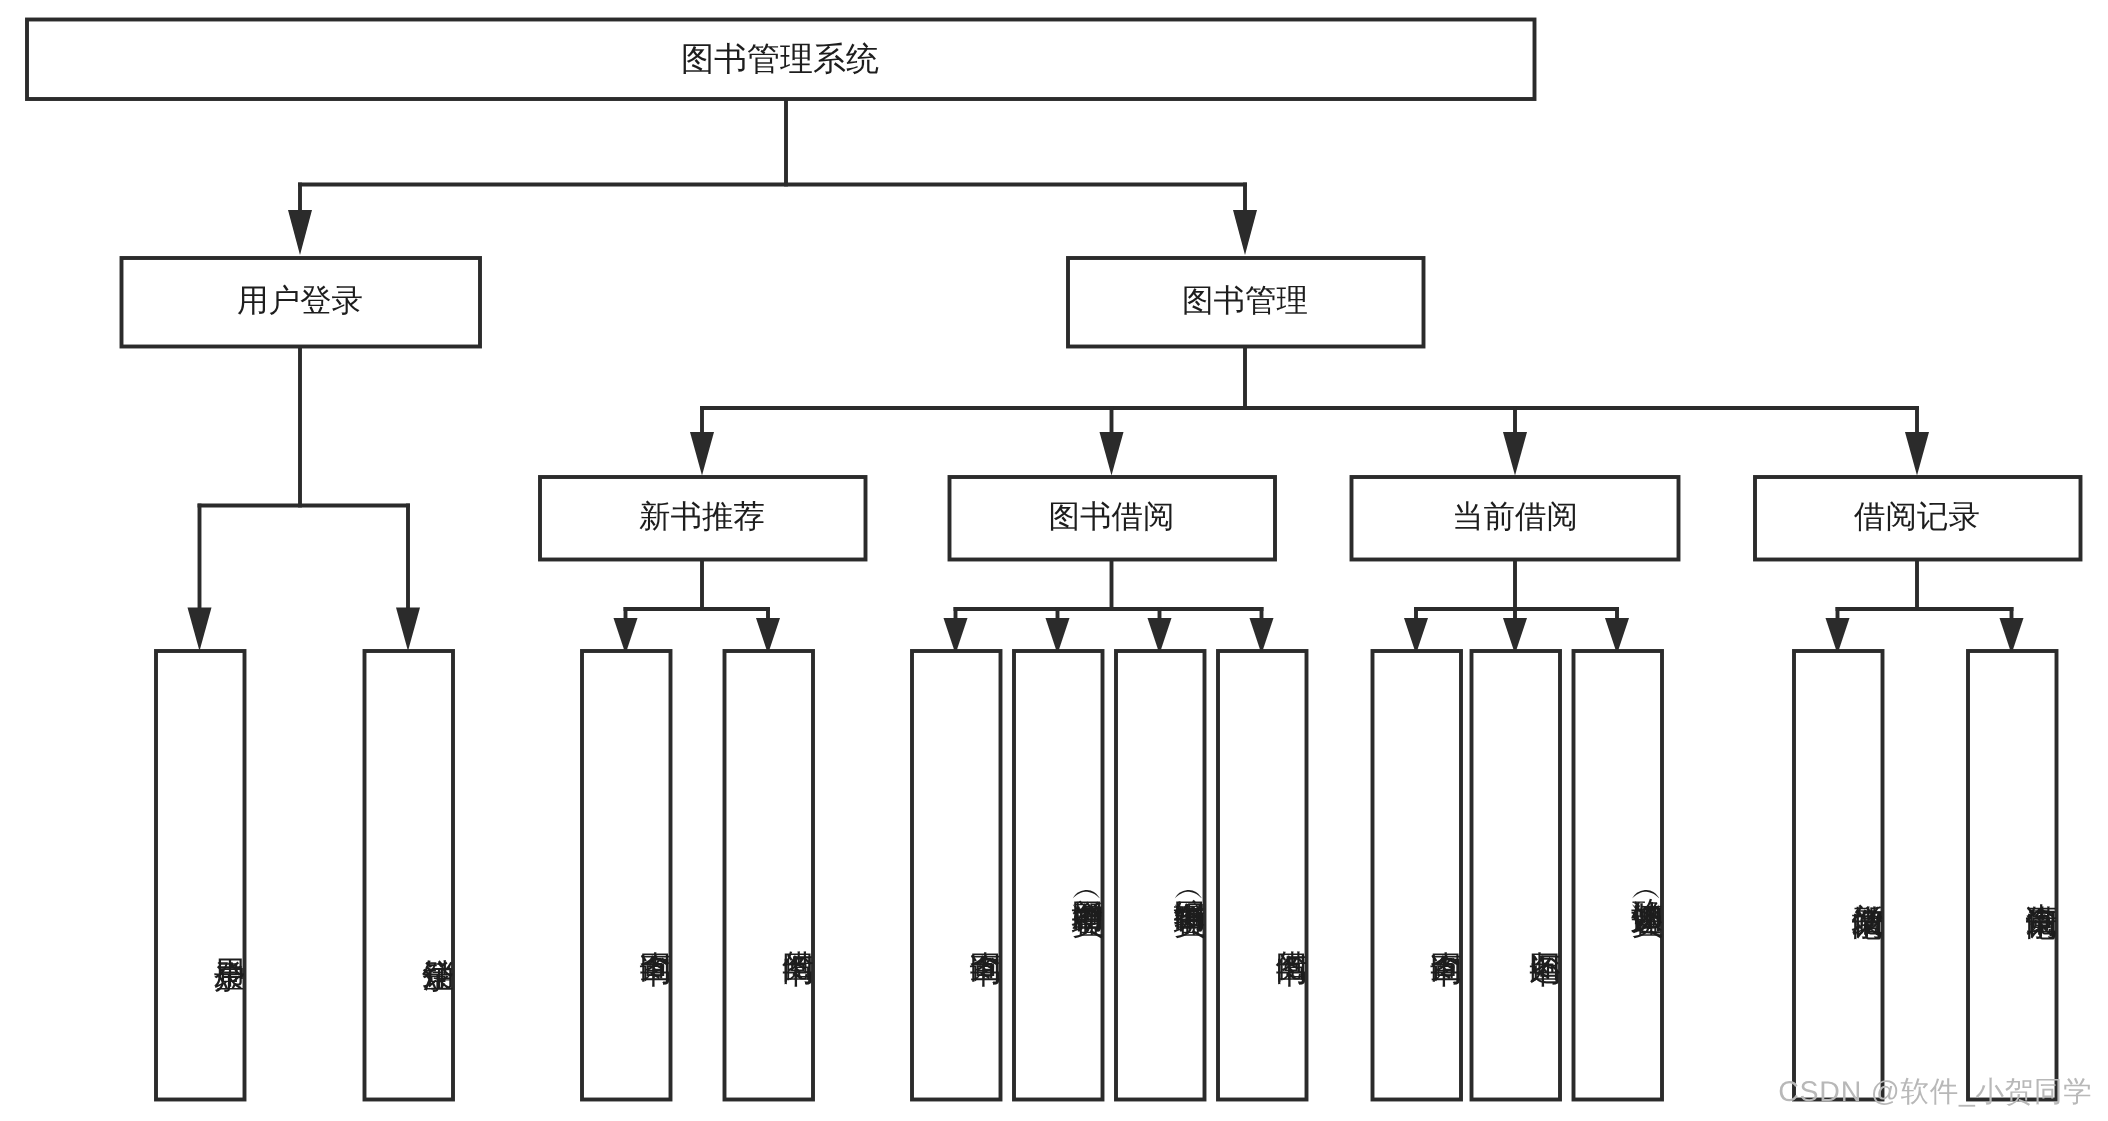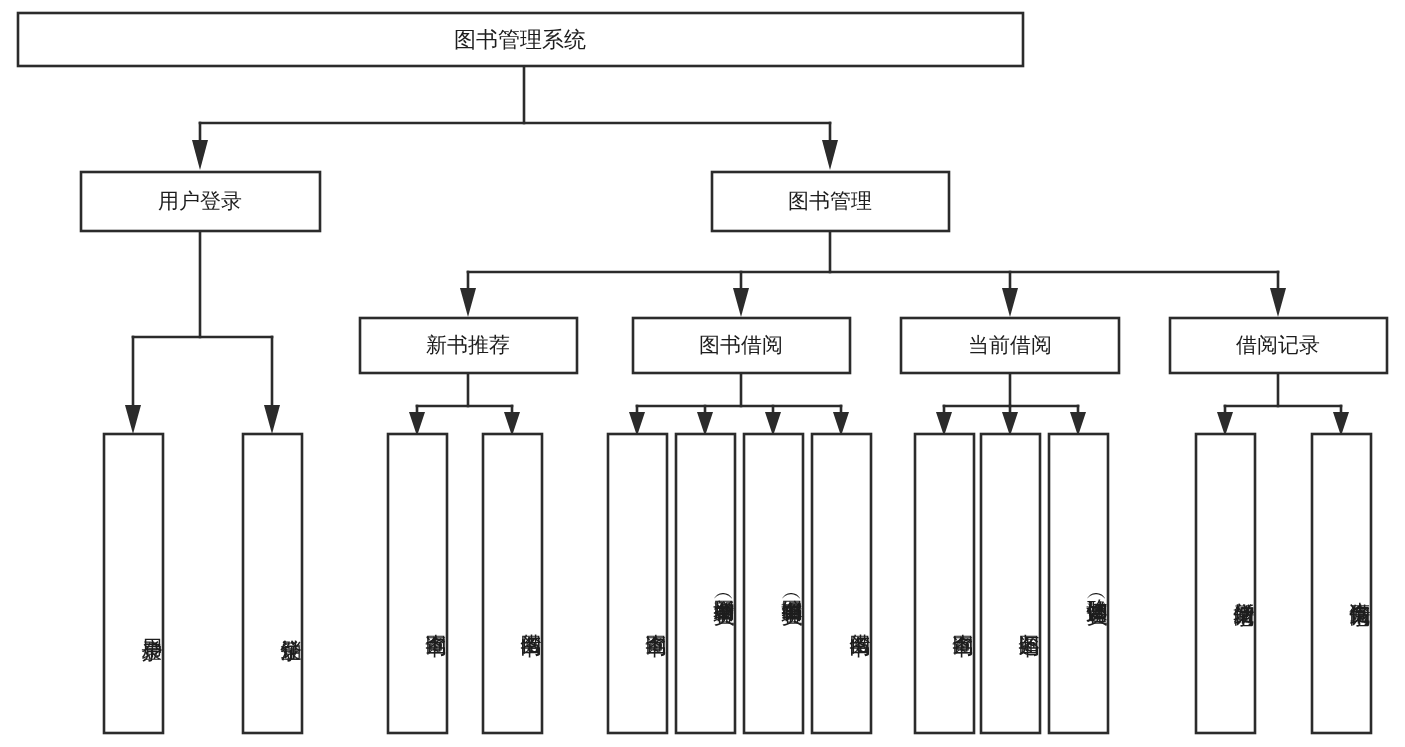--- a/index.html
+++ b/index.html
@@ -212,14 +212,15 @@
   <div class="vlabel" style="left:744px; top:442px; width:59px; height:288px;">编辑图书（管理员）</div>
   <div class="vlabel" style="left:812px; top:508px; width:59px; height:222px;">借阅图书</div>
 
   <div class="vlabel" style="left:915px; top:508px; width:59px; height:222px;">查询图书</div>
   <div class="vlabel" style="left:981px; top:508px; width:59px; height:222px;">归还图书</div>
   <div class="vlabel" style="left:1049px; top:442px; width:59px; height:288px;">确认归还（管理员）</div>
 
   <div class="vlabel" style="left:1196px; top:448px; width:59px; height:280px;">新增借阅记录</div>
   <div class="vlabel" style="left:1312px; top:448px; width:59px; height:280px;">查询借阅记录</div>
 
+  <div class="watermark">CSDN @软件_小贺同学</div>
 
 </div>
 
 </body></html>

